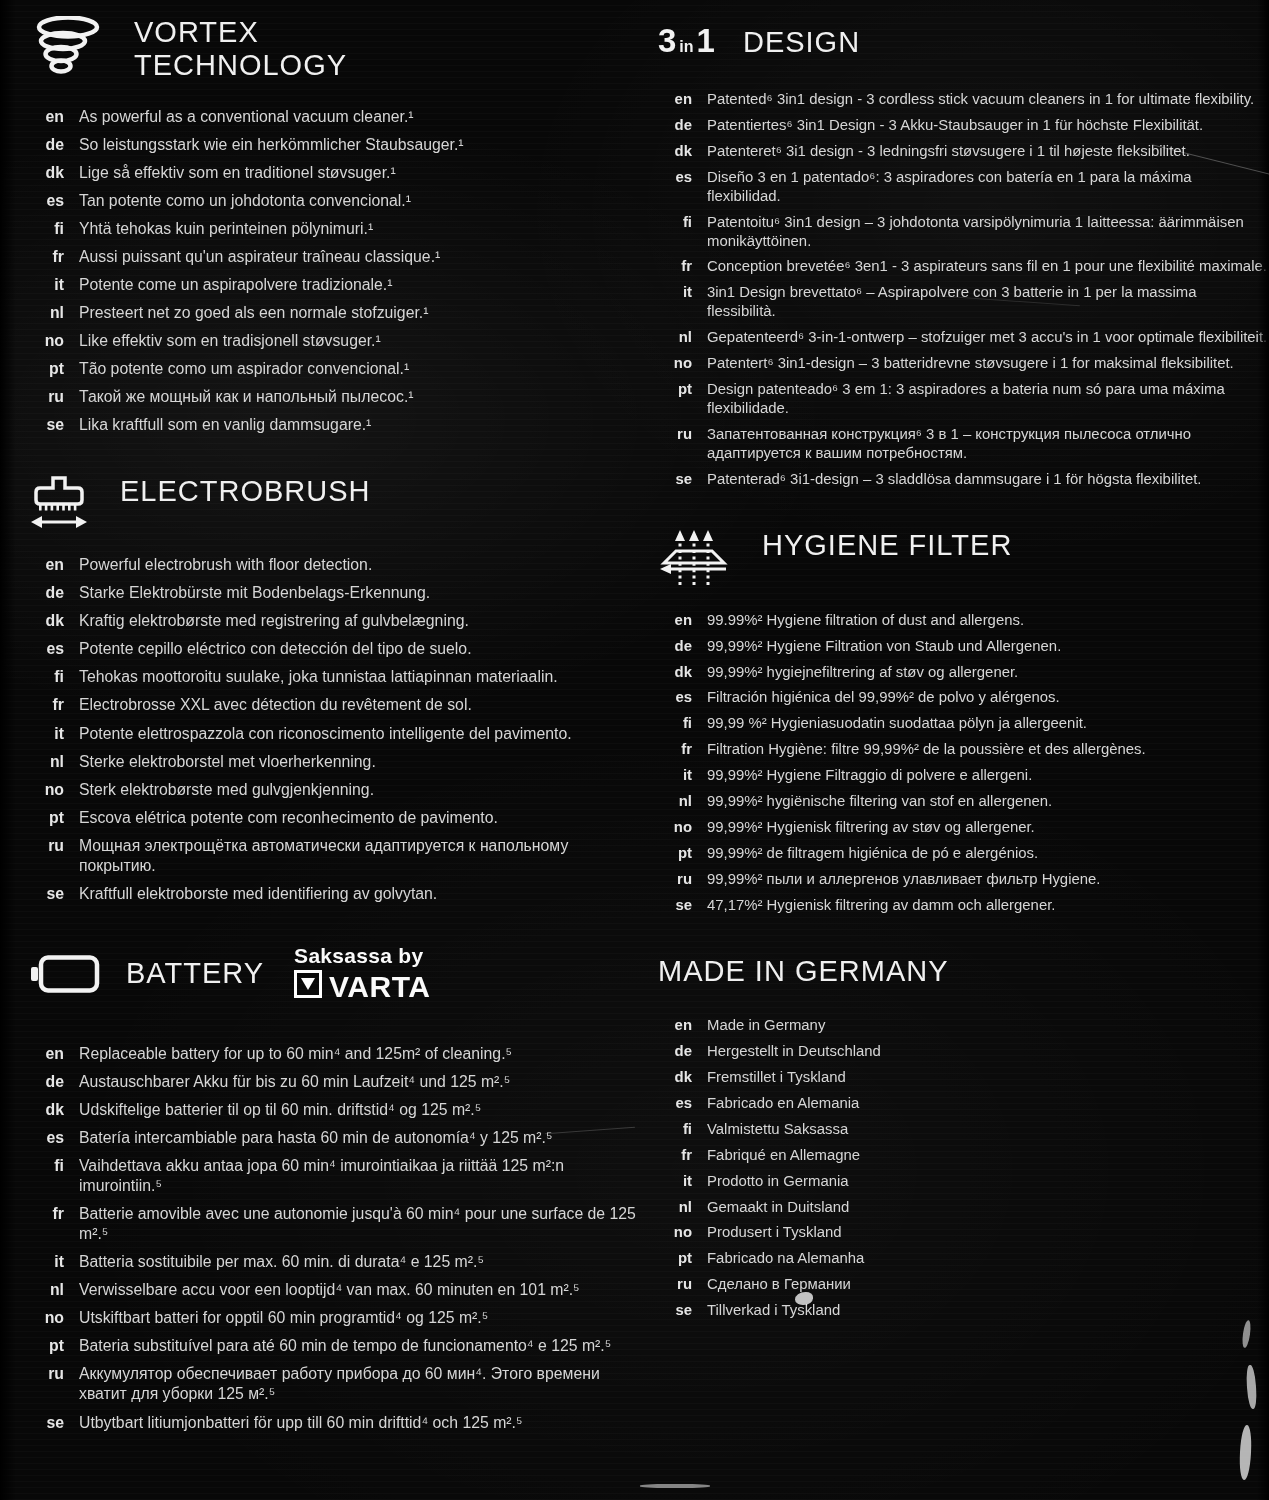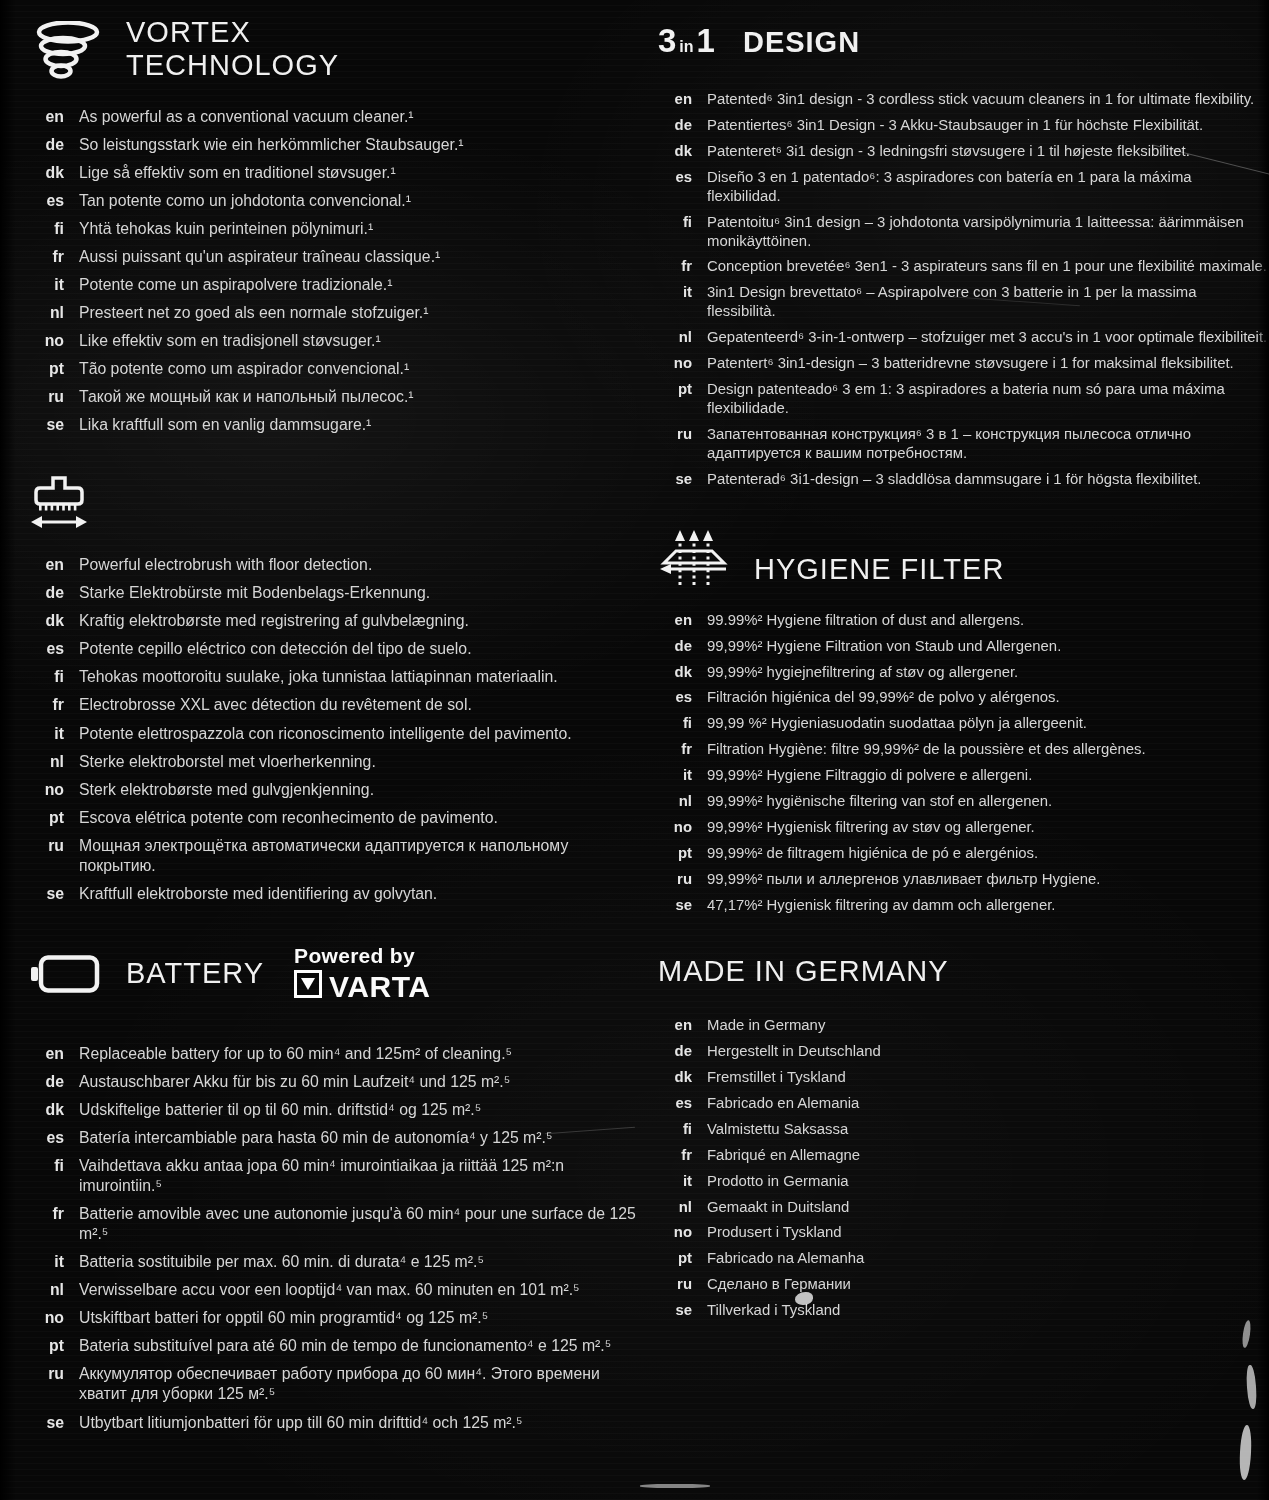--- a/index.html
+++ b/index.html
@@ -20,21 +20,21 @@
   }
   .edge{position:absolute;top:0;height:100%;z-index:3;pointer-events:none;}
   .edge-left{left:0;width:16px;background:linear-gradient(90deg,#000 0%,rgba(0,0,0,0) 100%);}
   .edge-right{right:0;width:12px;background:linear-gradient(270deg,#000 0%,rgba(0,0,0,0) 100%);}
 
   .col{position:absolute;top:16px;z-index:2;}
   .col-left{left:30px;width:612px;}
   .col-right{left:658px;width:610px;top:22px;}
 
   .sec{margin-bottom:40px;}
-  .sec-header{display:flex;align-items:flex-end;gap:24px;margin-bottom:24px;}
+  .sec-header{display:flex;align-items:flex-start;gap:32px;margin-bottom:24px;}
   .hdr-title{font-size:29px;letter-spacing:1px;color:#f0f0f0;font-weight:400;line-height:1.15;}
   .icon svg{display:block;}
 
   .rows{}
   .row{display:flex;align-items:flex-start;margin-bottom:8px;line-height:1.27;}
   .col-left .row{font-size:15.8px;}
   .col-right .row{font-size:14.9px;margin-bottom:7px;}
   .code{flex:0 0 34px;text-align:right;font-weight:700;margin-right:15px;color:#e6e6e6;}
   .txt{flex:1;color:#d6d6d6;}
 
@@ -44,21 +44,21 @@
   .varta-powered{font-weight:700;font-size:21px;color:#fafafa;letter-spacing:0.3px;}
   .varta-row{display:flex;align-items:flex-start;gap:7px;margin-top:2px;}
   .varta-box{width:22px;height:22px;border:3px solid #fff;display:flex;align-items:center;justify-content:center;}
   .varta-tri{width:0;height:0;border-left:7px solid transparent;border-right:7px solid transparent;border-top:12px solid #fff;}
   .varta-name{font-weight:700;font-size:30px;color:#fafafa;letter-spacing:0.5px;}
 
   
   .hdr-3in1{display:flex;align-items:baseline;margin-bottom:30px;}
   .t-big{font-size:33px;font-weight:700;color:#f2f2f2;}
   .t-in{font-size:16px;font-weight:700;color:#f2f2f2;padding:0 3px;}
-  .t-design{font-size:29px;font-weight:700;color:#f0f0f0;letter-spacing:1px;margin-left:28px;}
+  .t-design{font-size:29px;font-weight:400;color:#f0f0f0;letter-spacing:1px;margin-left:28px;}
 
   .sec-hygiene .sec-header{margin-bottom:24px;}
   .sec-mig .sec-header{margin-bottom:28px;}
 
   
   .artifact{position:absolute;z-index:4;pointer-events:none;}
   .scr1{left:1150px;top:160px;width:130px;height:1px;background:rgba(255,255,255,0.28);transform:rotate(14deg);}
   .scr2{left:930px;top:300px;width:150px;height:1px;background:rgba(255,255,255,0.12);transform:rotate(4deg);}
   .scr3{left:545px;top:1130px;width:90px;height:1px;background:rgba(255,255,255,0.18);transform:rotate(-4deg);}
   .blob1{left:795px;top:1292px;width:18px;height:13px;background:rgba(255,255,255,0.75);border-radius:60% 40% 55% 45%;}
@@ -158,20 +158,21 @@
     <div class="sec-header">
       <span class="icon">
         <svg width="58" height="56" viewBox="0 0 58 56">
           <path d="M23 13 V3 H35 V13 H48 Q52 13 52 17 V25 Q52 29 48 29 H10 Q6 29 6 25 V17 Q6 13 10 13 Z" fill="none" stroke="#f2f2f2" stroke-width="3.5"></path>
           <line x1="9" y1="32.5" x2="49" y2="32.5" stroke="#f2f2f2" stroke-width="6" stroke-dasharray="2.6 3.2"></line>
           <line x1="8" y1="47" x2="50" y2="47" stroke="#f2f2f2" stroke-width="3"></line>
           <path d="M12 41 L1 47 L12 53 Z" fill="#f2f2f2"></path>
           <path d="M46 41 L57 47 L46 53 Z" fill="#f2f2f2"></path>
         </svg>
       </span>
+      <div class="hdr-title">ELECTROBRUSH</div>
     </div>
     <div class="rows">
 
         <div class="row">
           <span class="code">en</span>
           <span class="txt">Powerful electrobrush with floor detection.</span>
         </div>
 
         <div class="row">
           <span class="code">de</span>
@@ -233,21 +234,21 @@
   <section class="sec sec-battery">
     <div class="battery-hdr">
       <span class="icon">
         <svg width="70" height="40" viewBox="0 0 70 40">
           <rect x="1" y="13" width="7" height="14" rx="2" fill="#f2f2f2"></rect>
           <rect x="11" y="3.5" width="56" height="33" rx="7" fill="none" stroke="#f2f2f2" stroke-width="4.5"></rect>
         </svg>
       </span>
       <div class="hdr-title">BATTERY</div>
       <div class="varta">
-        <span class="varta-powered">Powered by</span>
+        <span class="varta-powered">Saksassa by</span>
         <span class="varta-row">
           <span class="varta-box">
               <span class="varta-tri"></span>
             </span>
           <span class="varta-name">VARTA</span>
         </span>
       </div>
     </div>
     <div class="rows">
 

